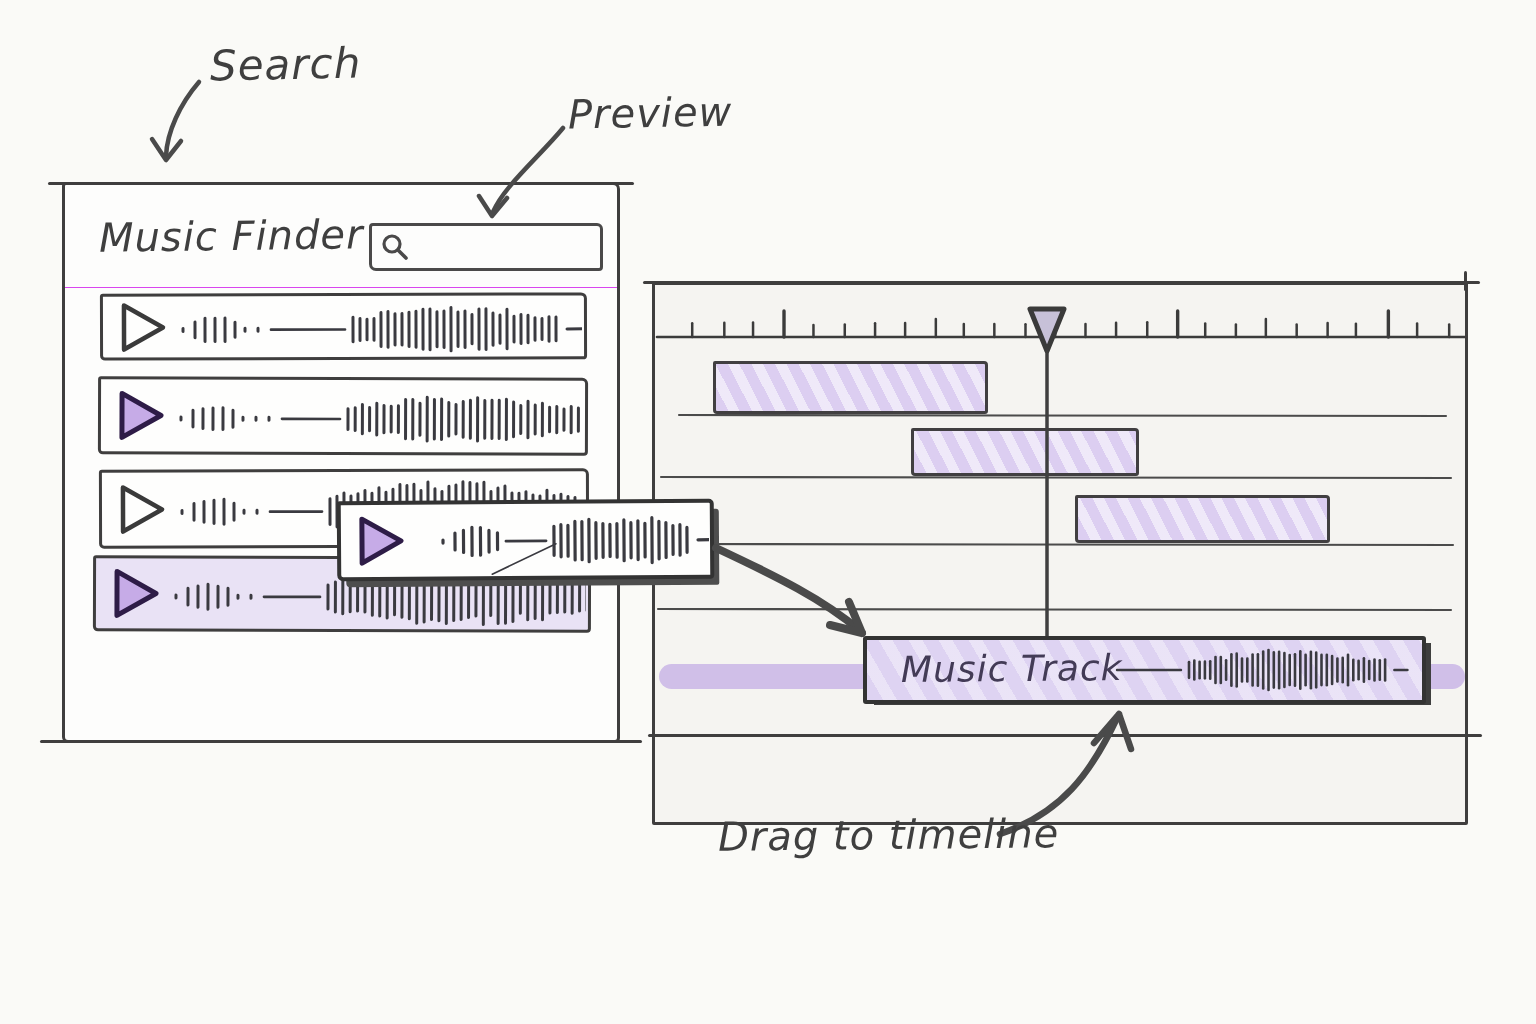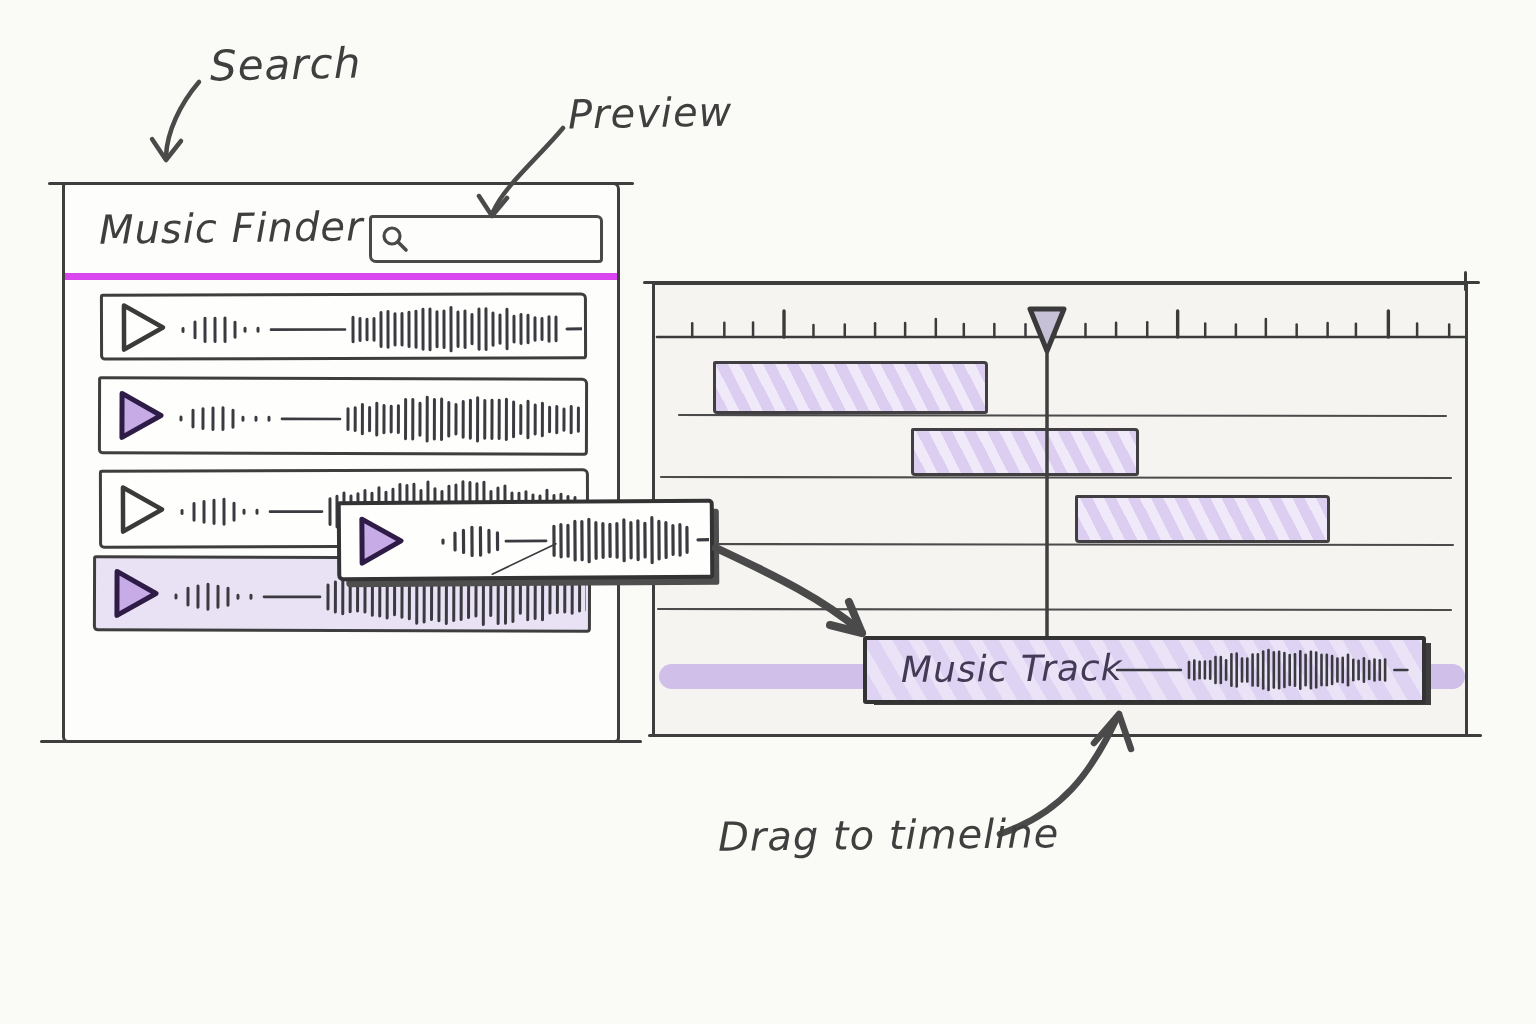--- a/index.html
+++ b/index.html
@@ -12,22 +12,22 @@
   
   .ann{position:absolute;z-index:61;font-size:40px;white-space:nowrap;}
   #ann-search{left:210px;top:40px;font-size:42px;transform:rotate(-1.2deg);}
   #ann-preview{left:568px;top:90px;transform:rotate(-1deg);}
   #ann-drag{left:718px;top:812px;transform:rotate(-0.6deg);}
 
   
   .panel{position:absolute;box-sizing:border-box;border:3px solid #3f3e3e;}
   #finder-panel{left:62px;top:182px;width:558px;height:561px;background:#fdfdfc;
       border-radius:4px 7px 5px 6px;z-index:10;}
-  #finder-header{position:absolute;left:0;top:0;width:100%;height:95px;
-      border-bottom:7px solid #d946ef;box-sizing:border-box;}
+  #finder-header{position:absolute;left:0;top:8px;width:100%;height:95px;
+      border-bottom:1px solid #d946ef;box-sizing:border-box;}
   #finder-title{position:absolute;left:34px;top:20px;font-size:40px;transform:rotate(-0.8deg);}
   #search-box{position:absolute;left:304px;top:30px;width:228px;height:42px;
       border:3px solid #4a4949;border-radius:4px 6px 4px 7px;background:#fdfdfc;
       display:flex;align-items:center;}
   #search-box input{border:none;outline:none;background:transparent;flex:1;
       font:20px "DejaVu Sans",sans-serif;margin-left:4px;}
   .mag{width:30px;height:30px;margin-left:8px;flex:0 0 auto;}
 
   
   .track-row{position:absolute;box-sizing:border-box;background:#fefefd;
@@ -37,21 +37,21 @@
       width:50px;height:54px;background:none;border:none;padding:0;cursor:pointer;}
   .wave{position:absolute;top:0;height:100%;}
 
   
   #drag-card{position:absolute;left:337px;top:500px;width:377px;height:80px;
       background:#fefefd;border:4px solid #333;border-radius:3px 5px 4px 6px;
       box-shadow:7px 8px 0 -2px #4e4e4e;z-index:40;transform:rotate(-0.4deg);
       box-sizing:border-box;}
 
   
-  #timeline-panel{left:652px;top:281px;width:816px;height:456px;background:#f5f4f1;
+  #timeline-panel{left:652px;top:281px;width:816px;height:544px;background:#f5f4f1;
       border-top-width:4px;border-radius:2px;z-index:10;text-align:right;}
   #timeline-panel svg{position:absolute;left:0;top:0;}
   .clip-block{position:absolute;box-sizing:border-box;border:3px solid #413f41;
       border-radius:2px 4px 3px 4px;
       background-color:#dccef1;
       background-image:repeating-linear-gradient(63deg,rgba(255,255,255,0) 0 11px,
         rgba(255,255,255,.55) 11px 21px);z-index:3;}
   #lane-band{position:absolute;left:4px;top:379px;width:806px;height:25px;
       background:#c9b5e6;border-radius:13px;opacity:.85;z-index:1;}
   #music-clip{position:absolute;left:208px;top:351px;width:563px;height:68px;

